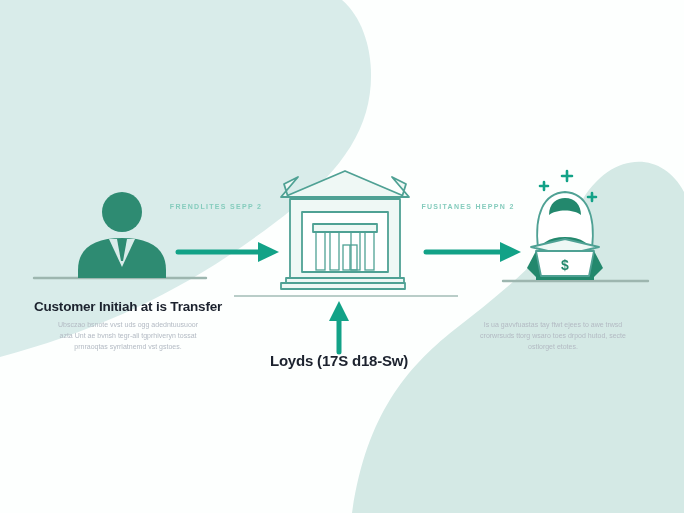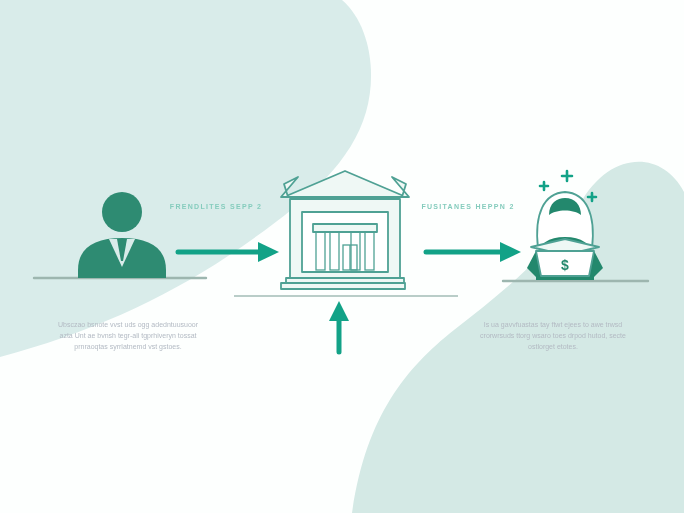--- a/index.html
+++ b/index.html
@@ -115,26 +115,28 @@
     </g>
     <g>
       <line class="arrowline" x1="339" y1="352" x2="339" y2="318"></line>
       <polygon class="arrowhead" points="329,321 339,301 349,321"></polygon>
     </g>
   </svg>
 
   <div class="step-label" style="left:216px; top:203px;">FRENDLITES SEPP 2</div>
   <div class="step-label" style="left:468px; top:203px;">FUSITANES HEPPN 2</div>
 
+  <div class="heading" style="left:128px; top:299px;">Customer Initiah at is Transfer</div>
   <div class="para" style="left:128px; top:320px;">
     <div>Ubsczao bsnote vvst uds ogg adedntuusuoor</div>
     <div>azta Unt ae bvnsh tegr-ali tgprhiveryn tossat</div>
     <div>prnraoqtas syrrlatnemd vst gstoes.</div>
   </div>
 
+  <div class="caption" style="left:339px; top:352px;">Loyds (17S d18-Sw)</div>
 
   <div class="para" style="left:553px; top:320px;">
     <div>Is ua gavvfuastas tay ftwt ejees to awe trwsd</div>
     <div>crorwrsuds ttorg wsaro toes drpod hutod, secte</div>
     <div>ostlorget etotes.</div>
   </div>
 
 </div>
 
 </body></html>

